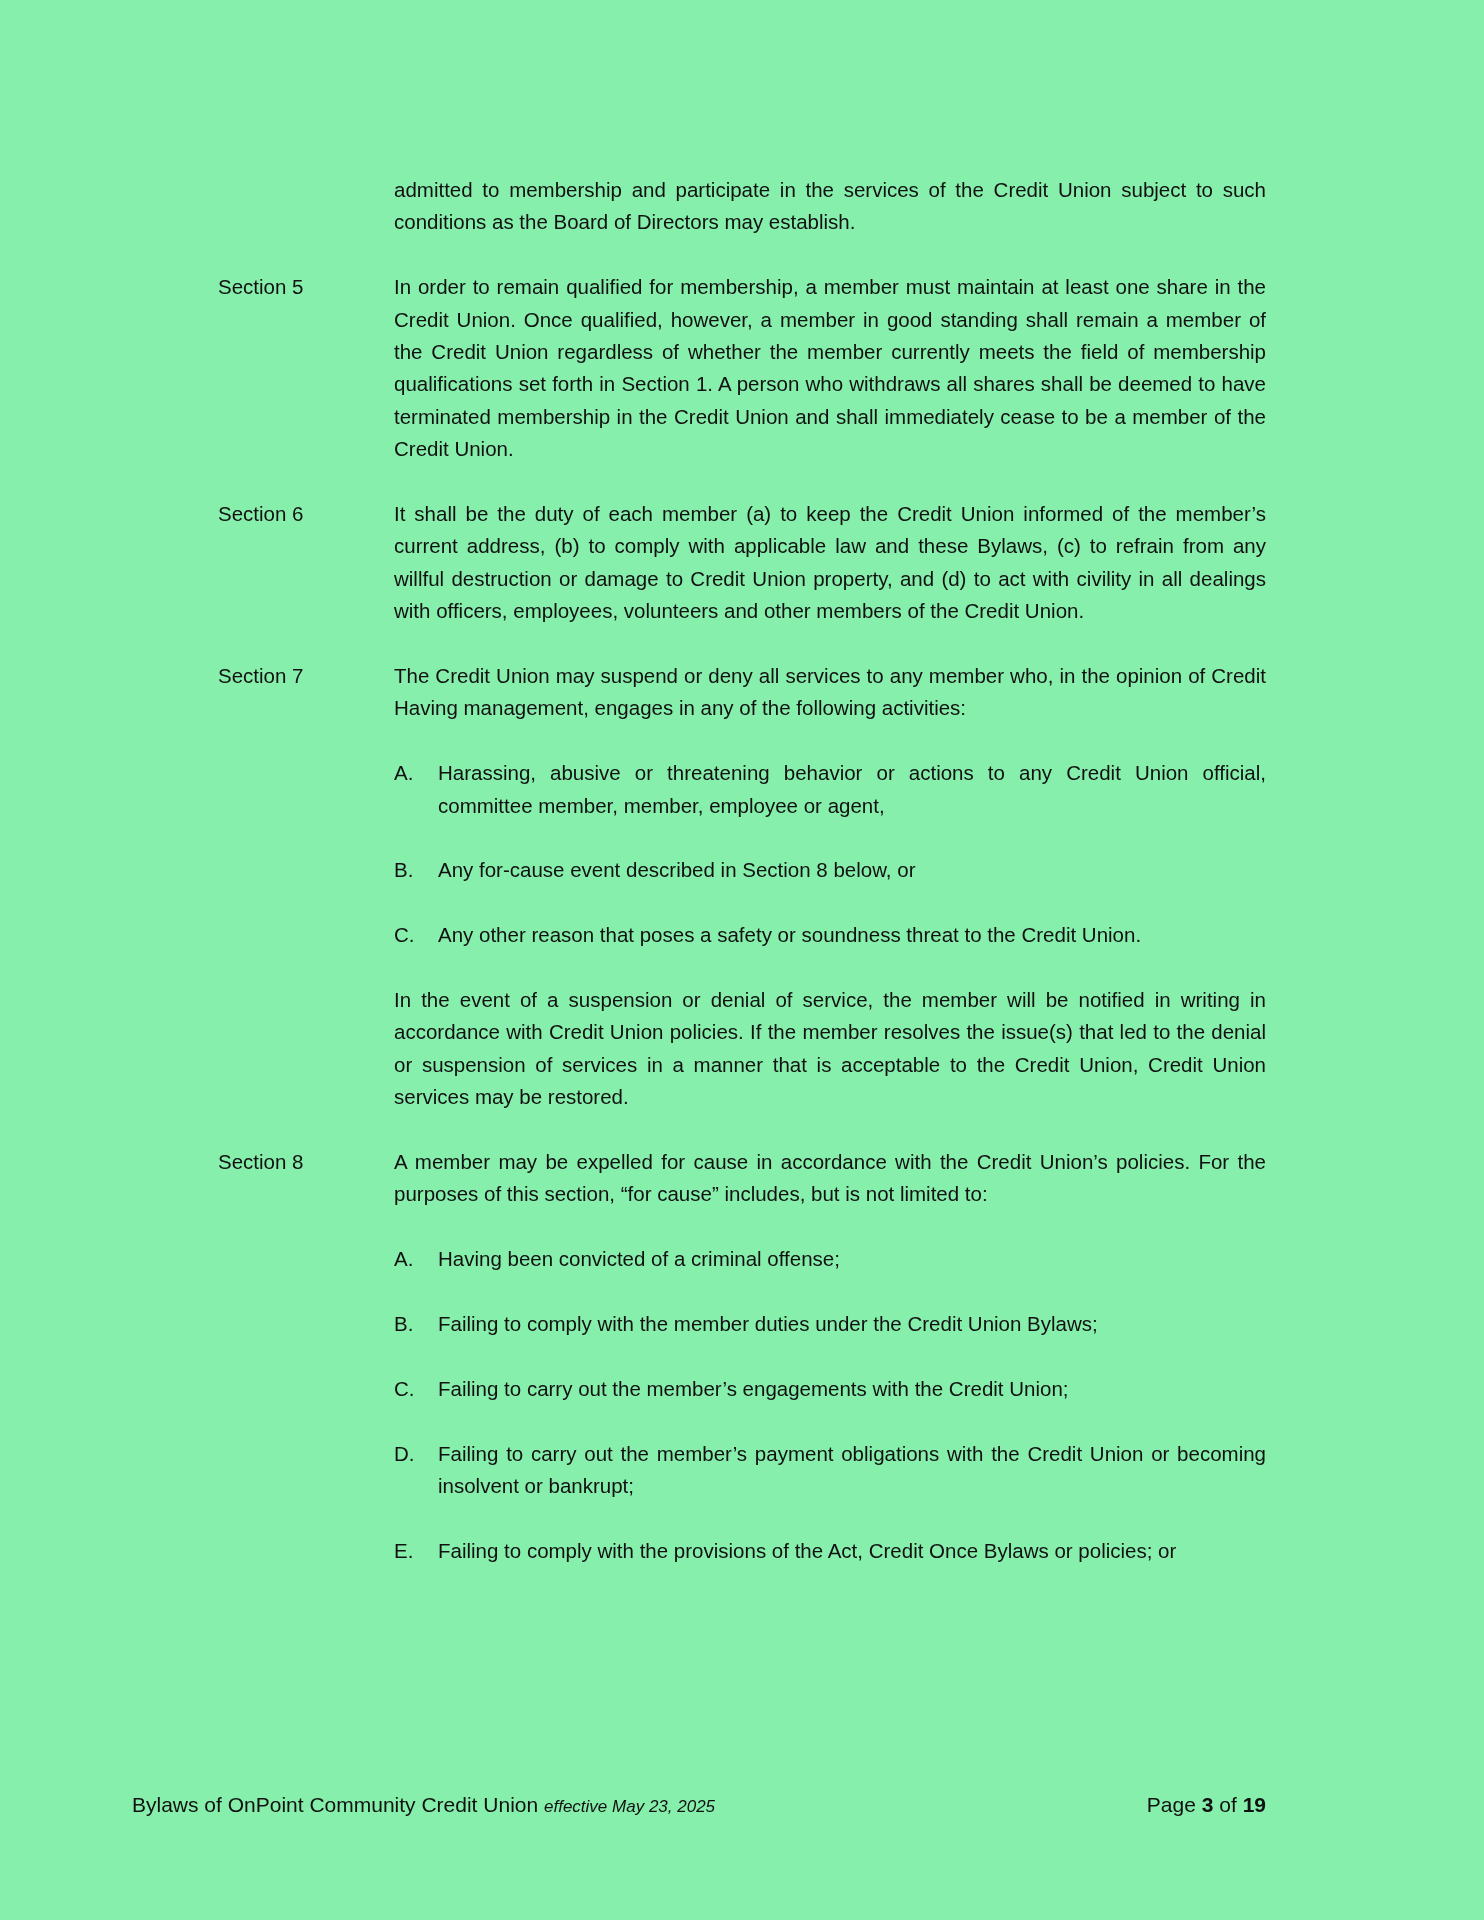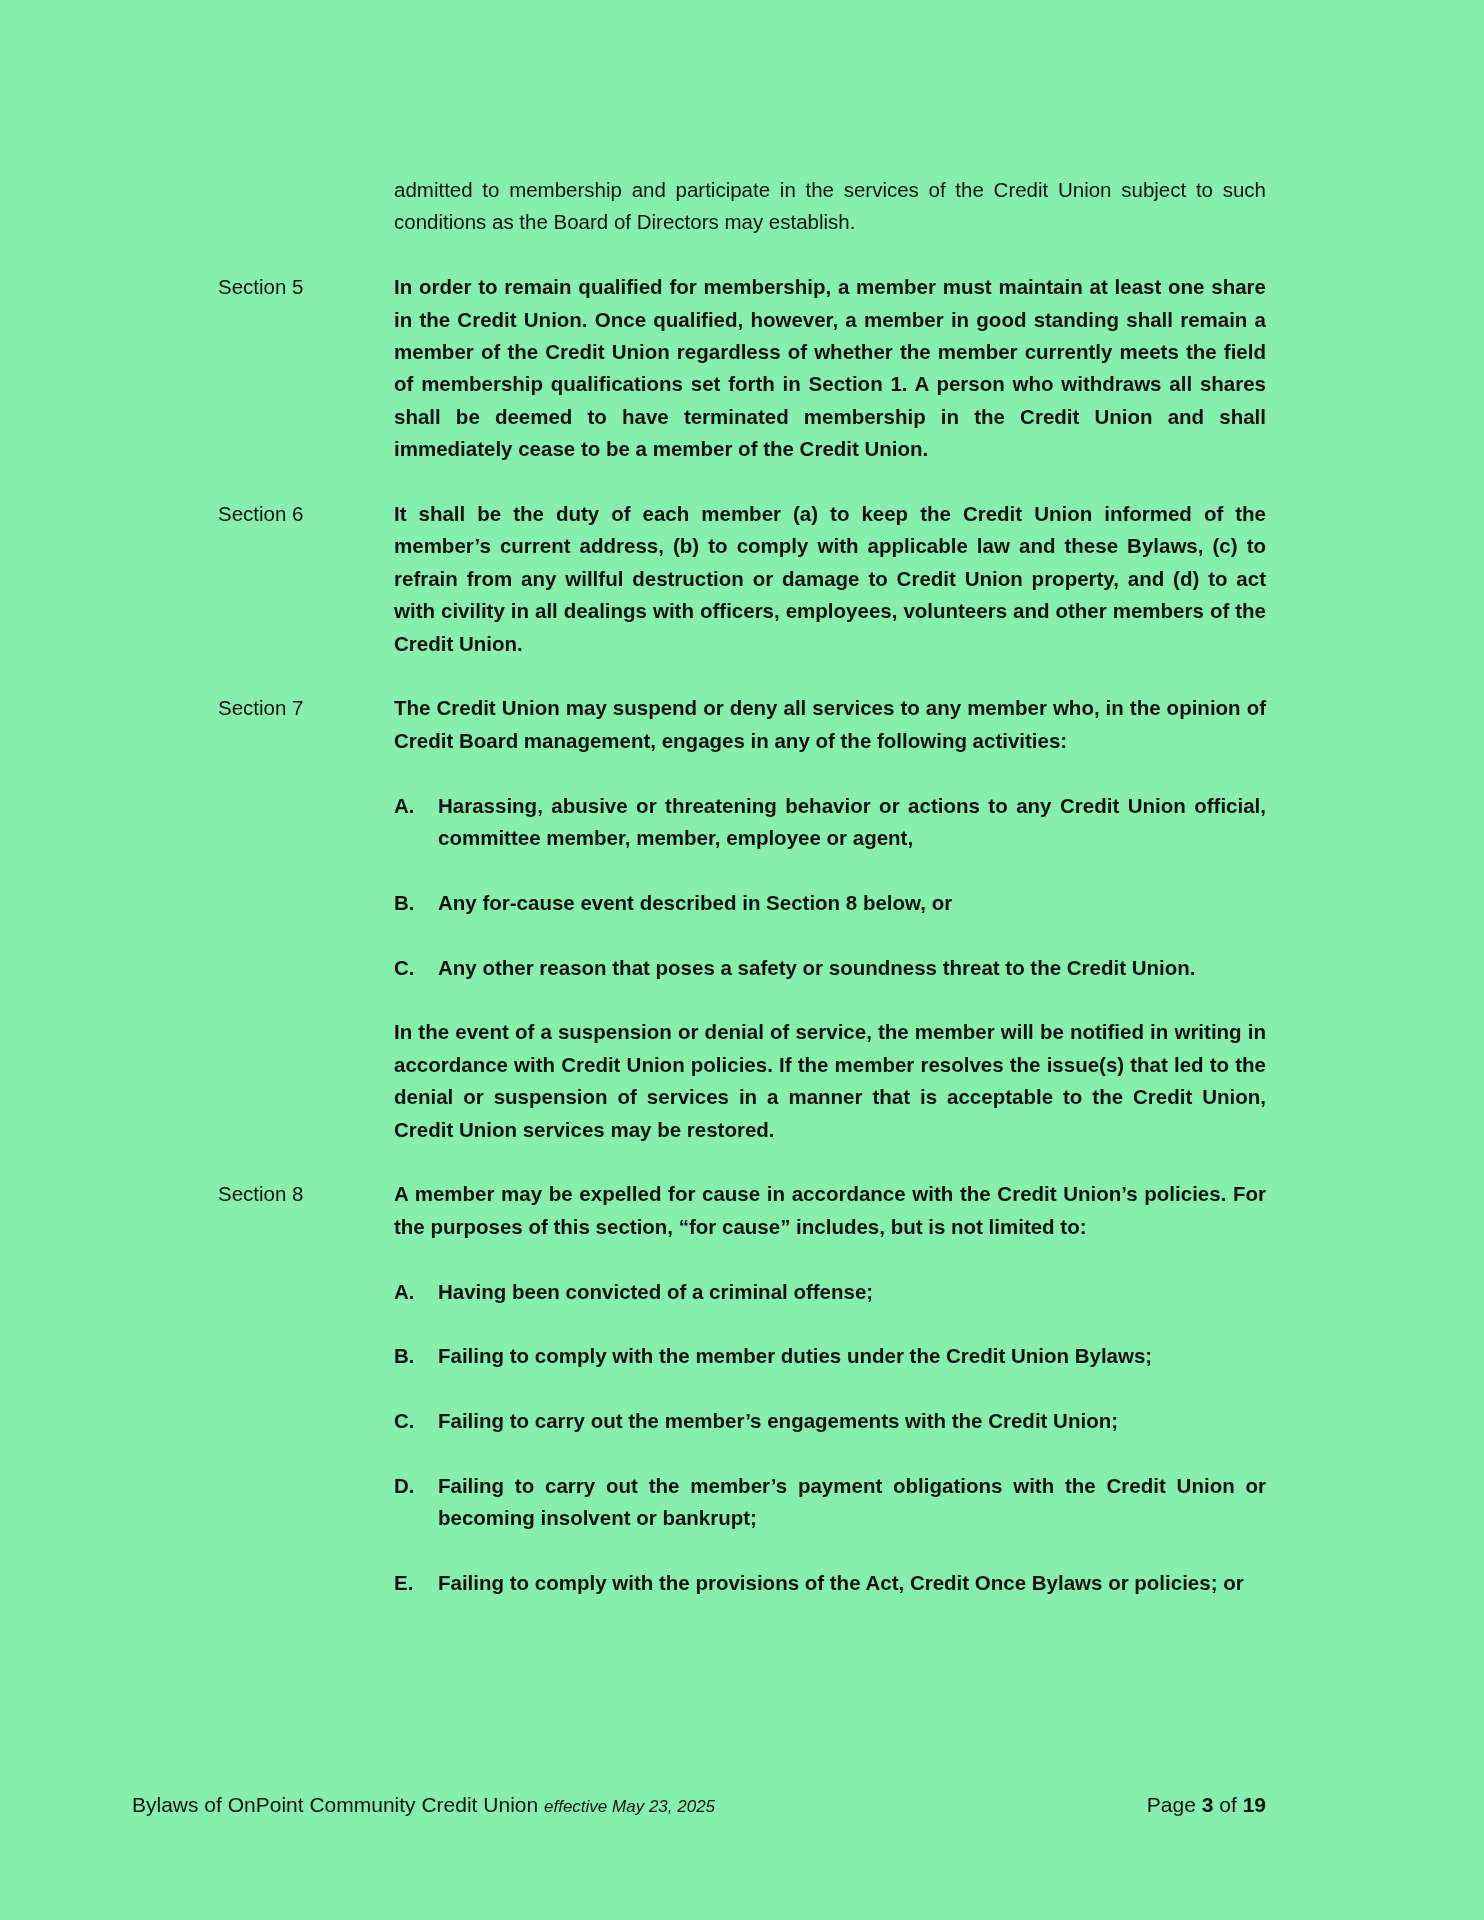--- a/index.html
+++ b/index.html
@@ -6,21 +6,21 @@
   body {
     width: 1484px; height: 1920px; position: relative; overflow: hidden;
     font-family: "Liberation Sans", sans-serif; color: #111111;
   }
   .page { position: absolute; left: 0; top: 0; width: 1484px; height: 1920px; background: #86efac; }
   .content { position: absolute; left: 218px; top: 174px; width: 1048px; }
   .p { font-size: 20.5px; line-height: 32.4px; text-align: justify; margin: 0; }
   .blank { height: 32.4px; }
   .row { display: flex; align-items: flex-start; }
   .label { width: 176px; flex: 0 0 176px; font-size: 20.5px; line-height: 32.4px; }
-  .body { flex: 1 1 auto; font-weight: bold; }
+  .body { flex: 1 1 auto; }
   .indent { margin-left: 176px; }
   .list-item { display: flex; align-items: flex-start; }
   .letter { width: 44px; flex: 0 0 44px; font-size: 20.5px; line-height: 32.4px; }
   .item-text { flex: 1 1 auto; }
   .footer { position: absolute; left: 132px; top: 1789px; width: 1134px; height: 32px;
     font-size: 21px; line-height: 32px; text-align: right; }
   .footer-left { position: absolute; left: 0; top: 0; white-space: nowrap; }
   .footer-left .eff { font-style: italic; font-size: 17px; }
   .footer-right { position: absolute; right: 0; top: 0; white-space: nowrap; }
   .footer-right b { font-weight: bold; }
@@ -46,21 +46,21 @@
       <div class="label">Section 6</div>
       <div class="body">
         <p class="p">It shall be the duty of each member (a) to keep the Credit Union informed of the member’s current address, (b) to comply with applicable law and these Bylaws, (c) to refrain from any willful destruction or damage to Credit Union property, and (d) to act with civility in all dealings with officers, employees, volunteers and other members of the Credit Union.</p>
       </div>
     </div>
     <div class="blank"></div>
 
     <div class="row">
       <div class="label">Section 7</div>
       <div class="body">
-        <p class="p">The Credit Union may suspend or deny all services to any member who, in the opinion of Credit Board management, engages in any of the following activities:</p>
+        <p class="p">The Credit Union may suspend or deny all services to any member who, in the opinion of Credit Having management, engages in any of the following activities:</p>
         <div class="blank"></div>
         <div class="list-item">
           <div class="letter">A.</div>
           <div class="item-text">
               <p class="p">Harassing, abusive or threatening behavior or actions to any Credit Union official, committee member, member, employee or agent,</p>
             </div>
         </div>
         <div class="blank"></div>
         <div class="list-item">
           <div class="letter">B.</div>

